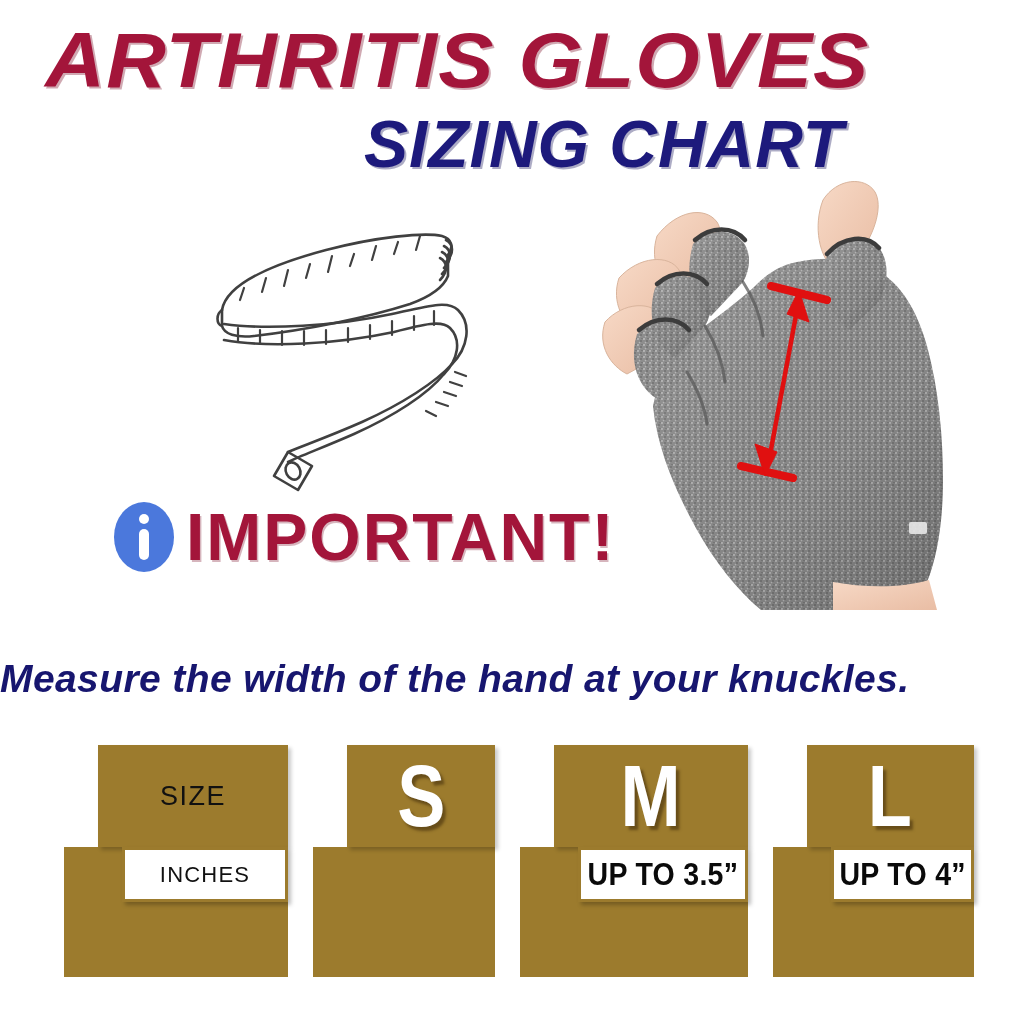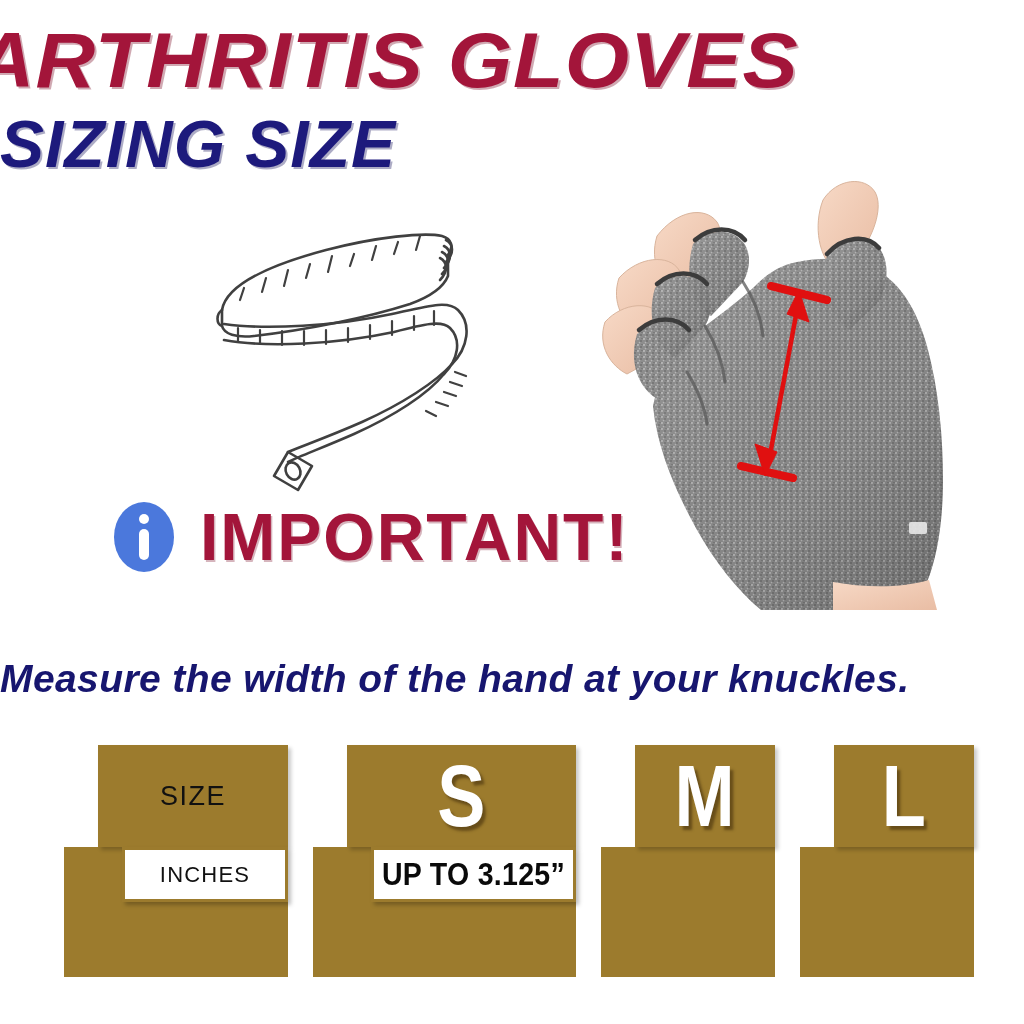--- a/index.html
+++ b/index.html
@@ -4,21 +4,21 @@
 <style>
   * { margin:0; padding:0; box-sizing:border-box; }
   html, body { width:1024px; height:1024px; background:#ffffff; }
   body {
     font-family:"Liberation Sans", sans-serif;
     position:relative;
     overflow:hidden;
   }
 
   
-  #title-block { position:absolute; left:0; top:18px; width:844px; text-align:left; }
+  #title-block { position:absolute; left:0; top:18px; width:844px; text-align:right; }
 
   .title-main {
     font-family:"Liberation Sans Narrow","Liberation Sans", sans-serif;
     font-weight:bold;
     font-style:italic;
     font-size:78px;
     line-height:84px;
     letter-spacing:1px;
     color:#A3153A;
     transform:scaleX(1.06);
@@ -43,21 +43,21 @@
 
   
   #glove-photo {
     position:absolute; left:565px; top:170px; width:459px; height:440px;
     overflow:hidden;
   }
 
   
   #important-row {
     position:absolute; left:112px; top:500px;
-    display:flex; align-items:center; gap:24px;
+    display:flex; align-items:center; gap:10px;
   }
   #info-icon-wrap { width:64px; height:74px; position:relative; flex:0 0 auto; }
   .important-text {
     font-family:"Liberation Sans Narrow","Liberation Sans", sans-serif;
     font-weight:bold;
     font-size:66px;
     line-height:70px;
     letter-spacing:2px;
     color:#A3153A;
     white-space:nowrap;
@@ -143,21 +143,21 @@
     position:absolute; left:0; right:0; top:102px; bottom:0;
     background:#9C7B2D; z-index:-1;
   }
   .size-col { isolation:isolate;padding-left:34px; }
 </style>
 </head>
 <body>
 
 <div id="title-block">
   <div class="title-main">ARTHRITIS GLOVES</div>
-  <div class="title-sub">SIZING SIZE</div>
+  <div class="title-sub">SIZING CHART</div>
 </div>
 
 <div id="tape-illustration">
   <svg viewBox="0 0 340 290" width="340" height="290" aria-hidden="true">
     <g fill="none" stroke="#404040" stroke-width="2.6" stroke-linejoin="round" stroke-linecap="round">
 
       <path d="M26,96 C30,72 70,52 130,36 C180,23 228,18 246,22 C256,25 258,33 252,41"></path>
 
       <path d="M26,96 L26,112 C28,120 40,124 58,122 C110,116 170,104 214,90 C236,82 248,72 252,62 L252,41"></path>
 
@@ -333,32 +333,35 @@
     <div class="cell row-inches">
       <span class="cell-thin">INCHES</span>
     </div>
   </div>
 
   <div class="size-col data-col">
     <div class="gold-strip"></div>
     <div class="col-head">
       <span class="head-size-letter">S</span>
     </div>
-    <div class="cell row-inches">
-      <span class="cell-bold">UP TO  3.125”</span>
-    </div>
   </div>
 
   <div class="size-col data-col">
     <div class="gold-strip"></div>
     <div class="col-head">
       <span class="head-size-letter">M</span>
     </div>
+    <div class="cell row-inches">
+      <span class="cell-bold">UP TO  3.5”</span>
+    </div>
   </div>
 
   <div class="size-col data-col">
     <div class="gold-strip"></div>
     <div class="col-head">
       <span class="head-size-letter">L</span>
     </div>
+    <div class="cell row-inches">
+      <span class="cell-bold">UP TO  4”</span>
+    </div>
   </div>
 
 </div>
 
 </body></html>

